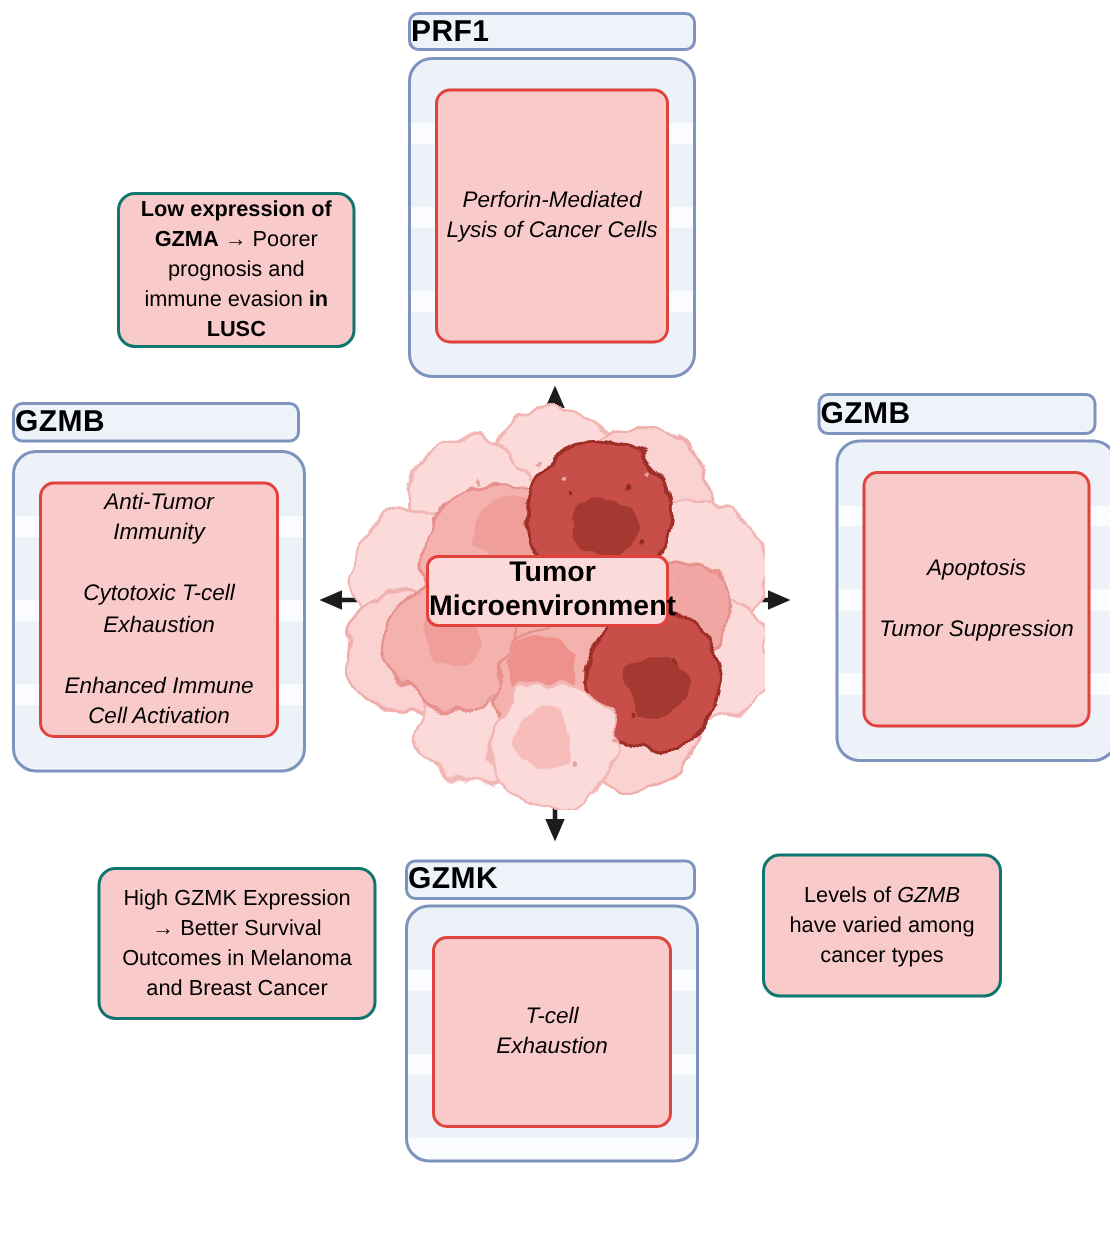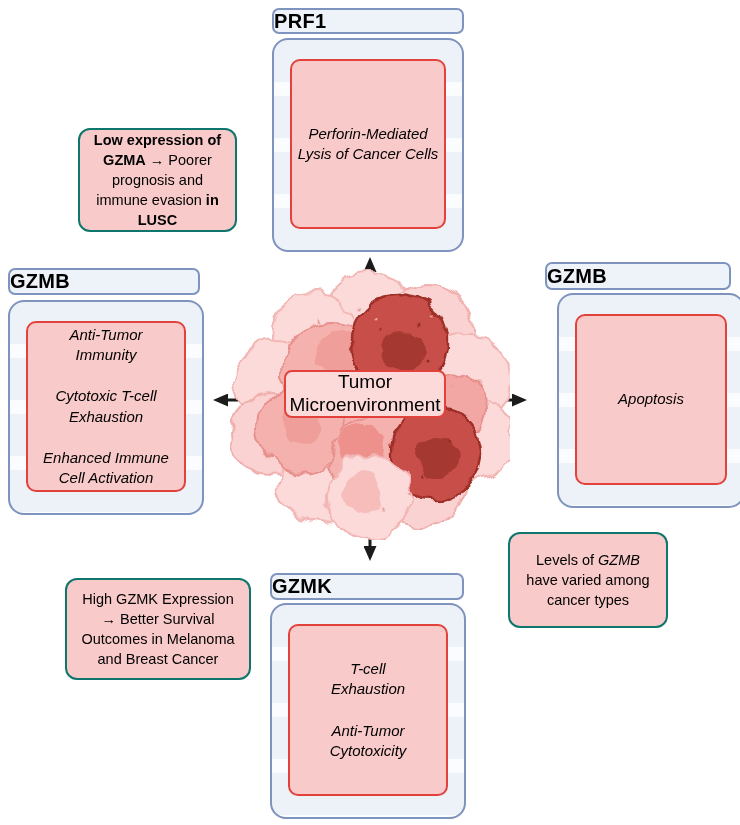--- a/index.html
+++ b/index.html
@@ -30,44 +30,44 @@
   .items-gzma p{max-width:132px;}
   .items-gzmk p{max-width:104px;}
 
   .hdr-prf1{left:272px;top:8px;width:192px;height:26px;}
   .bdy-prf1{left:272px;top:38px;width:192px;height:214px;}
   .hdr-gzma{left:8px;top:268px;width:192px;height:27px;}
   .bdy-gzma{left:8px;top:300px;width:196px;height:215px;padding-left:45px;}
   .hdr-gzmb{left:545px;top:262px;width:186px;height:28px;}
   .bdy-gzmb{left:544px;top:293px;width:188px;height:215px;margin-left:13px;}
   .hdr-gzmk{left:270px;top:573px;width:194px;height:27px;}
-  .bdy-gzmk{left:270px;top:603px;width:196px;height:216px;padding-left:41px;}
+  .bdy-gzmk{left:270px;top:603px;width:196px;height:172px;padding-left:41px;}
 
   
   .note{
     position:absolute;box-sizing:border-box;
     background:#f9caca;border:2px solid #0f766e;border-radius:12px;
     display:flex;align-items:center;justify-content:center;
     text-align:center;font-size:14.5px;line-height:1.38;padding:6px 9px;
   }
   .note-gzma{left:78px;top:128px;width:159px;height:104px;}
   .note-prf1{left:503px;top:122px;width:160px;height:99px;}
   .note-gzmk{left:65px;top:554px;width:186px;height:102px;margin-top:24px;}
-  .note-gzmb{left:508px;top:532px;width:160px;height:96px;}
+  .note-gzmb{left:508px;top:569px;width:160px;height:96px;}
   .b{font-weight:700;}
   .i{font-style:italic;}
 
   
   .cells-svg{position:absolute;left:230px;top:265px;width:280px;height:275px;}
   .arrows-svg{position:absolute;left:0;top:0;width:740px;height:825px;pointer-events:none;}
   .center-label{
     position:absolute;left:284px;top:370px;width:162px;height:48px;box-sizing:border-box;
     background:#fcdad9;border:2px solid #e2423c;border-radius:8px;
-    display:flex;align-items:center;justify-content:center;text-align:center;
-    font-weight:400;font-size:19px;line-height:1.2;overflow:visible;white-space:normal;
+    display:flex;align-items:center;justify-content:flex-start;text-align:center;
+    font-weight:700;font-size:19px;line-height:1.2;overflow:visible;white-space:normal;
   }
   .center-label span{display:block;width:170px;}
 </style>
 </head>
 <body>
 
 <div class="canvas">
 
   <svg class="arrows-svg" viewBox="0 0 740 825" xmlns="http://www.w3.org/2000/svg">
     <defs>
@@ -166,30 +166,30 @@
       <p>Enhanced Immune Cell Activation</p>
     </div>
   </div>
 
   <div class="panel-header hdr-gzmb">
     <span>GZMB</span>
   </div>
   <div class="panel-body bdy-gzmb">
     <div class="pinkbox items-gzmb">
       <p>Apoptosis</p>
+      <p>Tumor Suppression</p>
     </div>
   </div>
 
   <div class="panel-header hdr-gzmk">
     <span>GZMK</span>
   </div>
   <div class="panel-body bdy-gzmk">
     <div class="pinkbox items-gzmk">
       <p>T-cell Exhaustion</p>
-      <p>Anti-Tumor Cytotoxicity</p>
     </div>
   </div>
 
   <div class="note note-gzma">
     <div><span class="b">Low expression of GZMA</span><span> → Poorer prognosis and immune evasion </span><span class="b">in LUSC</span></div>
   </div>
   <div class="note note-gzmk">
     <div><span>High GZMK Expression → Better Survival Outcomes in Melanoma and Breast Cancer</span></div>
   </div>
   <div class="note note-gzmb">

